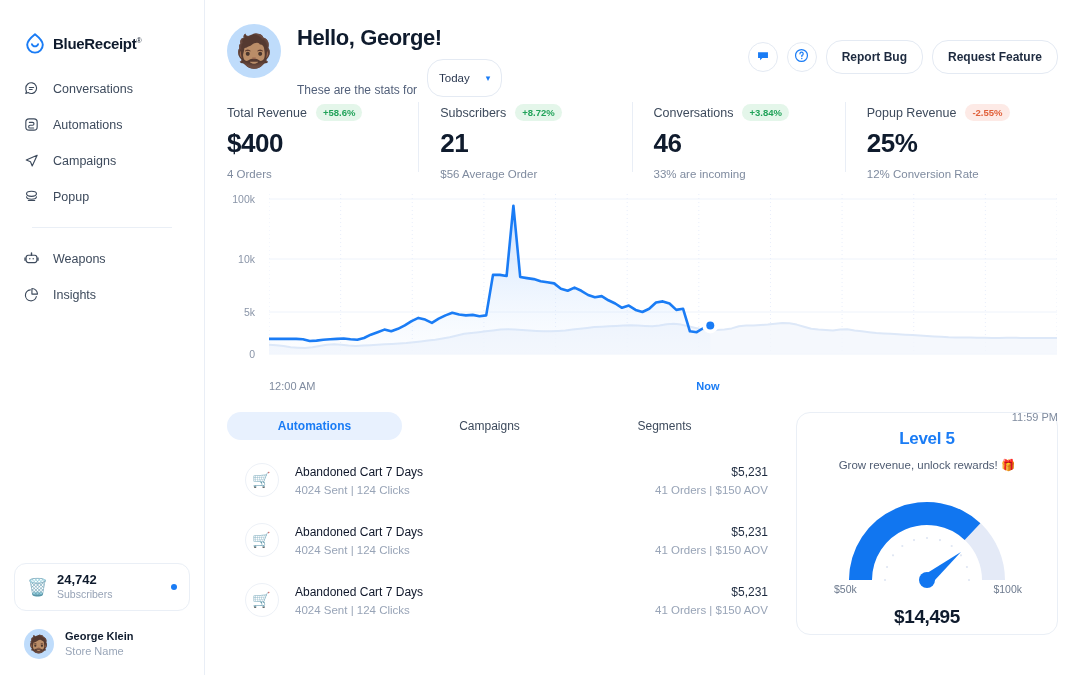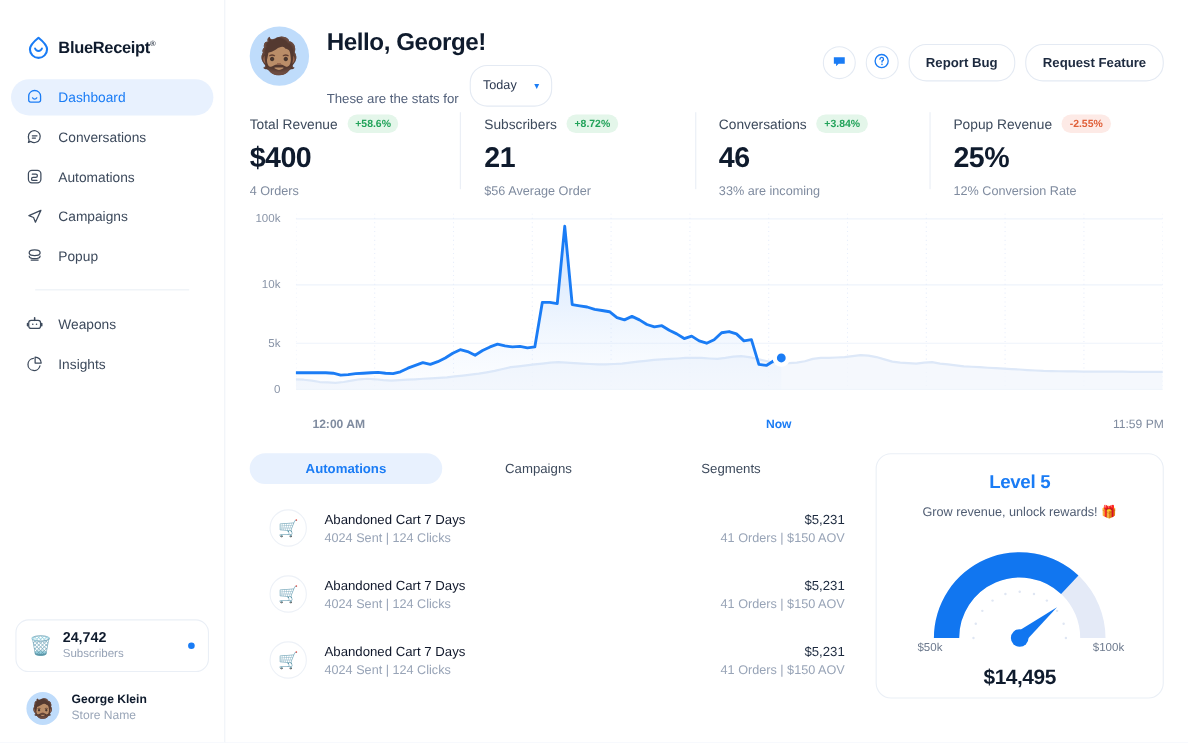--- a/index.html
+++ b/index.html
@@ -187,29 +187,20 @@
       <span class="logo-mark">
         <svg viewBox="0 0 24 24" width="22" height="22">
           <path d="M12 2.5 C7 6.5 3.5 10 3.5 14 a8.5 8.5 0 0 0 17 0 C20.5 10 17 6.5 12 2.5 Z" fill="none" stroke="#1a7cf5" stroke-width="2.1" stroke-linejoin="round"></path>
           <path d="M8.6 13.2 a3.6 3.6 0 0 0 6.8 0" fill="none" stroke="#1a7cf5" stroke-width="1.9" stroke-linecap="round"></path>
         </svg>
       </span>
       <span class="logo-text"><span>BlueReceipt</span><sup>®</sup></span>
     </div>
 
     <nav class="nav">
-      <div class="nav-item active">
-        <span class="ni-icon">
-          <svg viewBox="0 0 24 24" width="17" height="17" fill="none" stroke="#1a7cf5" stroke-width="1.7">
-            <path d="M12 3.2c4.2 0 7.6 3.2 7.6 7.1v5.4a2.4 2.4 0 0 1-2.4 2.4H6.8a2.4 2.4 0 0 1-2.4-2.4v-5.4C4.4 6.4 7.8 3.2 12 3.2Z" stroke-linejoin="round"></path>
-            <path d="M9.3 12.6a3 3 0 0 0 5.4 0" stroke-linecap="round"></path>
-          </svg>
-        </span>
-        <span>Dashboard</span>
-      </div>
 
       <div class="nav-item">
         <span class="ni-icon">
           <svg viewBox="0 0 24 24" width="17" height="17" fill="none" stroke="#3d4a5c" stroke-width="1.6">
             <path d="M4 11.6a7.6 7.6 0 1 1 3.2 6.1L4 19l.9-3.1a7.4 7.4 0 0 1-.9-4.3Z" stroke-linejoin="round"></path>
             <path d="M9 10.6h6M9 13.4h4" stroke-linecap="round"></path>
           </svg>
         </span>
         <span>Conversations</span>
       </div>
@@ -390,23 +381,23 @@
             </defs>
             <path d="M0.0 150.8 L7.2 151.2 L14.5 152.0 L21.7 153.3 L28.9 153.7 L36.1 154.1 L43.4 153.3 L50.6 152.0 L57.8 150.8 L65.1 150.3 L72.3 150.8 L79.5 151.6 L86.8 152.0 L94.0 151.6 L101.2 151.2 L108.4 150.8 L115.7 150.3 L122.9 149.9 L130.1 149.5 L137.4 149.1 L144.6 148.2 L151.8 147.4 L159.0 146.6 L166.3 145.7 L173.5 144.5 L180.7 143.2 L188.0 141.5 L195.2 139.8 L202.4 139.0 L209.7 138.2 L216.9 137.3 L224.1 136.5 L231.3 135.6 L238.6 135.2 L245.8 135.6 L253.0 136.1 L260.3 136.5 L267.5 136.9 L274.7 137.3 L281.9 137.3 L289.2 136.9 L296.4 136.5 L303.6 135.6 L310.9 134.8 L318.1 134.0 L325.3 133.1 L332.6 132.7 L339.8 132.3 L347.0 131.9 L354.2 131.4 L361.5 131.3 L368.7 131.4 L375.9 131.9 L383.2 132.3 L390.4 131.4 L397.6 130.2 L404.8 129.8 L412.1 130.6 L419.3 132.3 L426.5 134.0 L433.8 135.6 L441.0 136.5 L448.2 136.1 L455.4 135.6 L462.7 134.4 L469.9 132.3 L477.1 131.4 L484.4 131.4 L491.6 131.0 L498.8 130.6 L506.1 129.8 L513.3 128.9 L520.5 129.3 L527.7 130.6 L535.0 132.7 L542.2 134.8 L549.4 135.6 L556.7 136.1 L563.9 136.5 L571.1 135.6 L578.3 135.2 L585.6 136.5 L592.8 137.3 L600.0 138.2 L607.3 139.0 L614.5 139.4 L621.7 139.8 L629.0 140.3 L636.2 140.7 L643.4 141.1 L650.6 141.5 L657.9 141.9 L665.1 142.4 L672.3 142.8 L679.6 143.2 L686.8 143.4 L694.0 143.5 L701.2 143.6 L708.5 143.7 L715.7 143.8 L722.9 143.9 L730.2 143.9 L737.4 143.8 L744.6 143.8 L751.9 143.9 L759.1 144.0 L766.3 144.0 L773.5 144.0 L780.8 144.0 L788.0 144.0  L 788 160 L 0 160 Z" fill="#f2f6fd" opacity="0.8" stroke="none"></path>
             <path d="M0.0 150.8 L7.2 151.2 L14.5 152.0 L21.7 153.3 L28.9 153.7 L36.1 154.1 L43.4 153.3 L50.6 152.0 L57.8 150.8 L65.1 150.3 L72.3 150.8 L79.5 151.6 L86.8 152.0 L94.0 151.6 L101.2 151.2 L108.4 150.8 L115.7 150.3 L122.9 149.9 L130.1 149.5 L137.4 149.1 L144.6 148.2 L151.8 147.4 L159.0 146.6 L166.3 145.7 L173.5 144.5 L180.7 143.2 L188.0 141.5 L195.2 139.8 L202.4 139.0 L209.7 138.2 L216.9 137.3 L224.1 136.5 L231.3 135.6 L238.6 135.2 L245.8 135.6 L253.0 136.1 L260.3 136.5 L267.5 136.9 L274.7 137.3 L281.9 137.3 L289.2 136.9 L296.4 136.5 L303.6 135.6 L310.9 134.8 L318.1 134.0 L325.3 133.1 L332.6 132.7 L339.8 132.3 L347.0 131.9 L354.2 131.4 L361.5 131.3 L368.7 131.4 L375.9 131.9 L383.2 132.3 L390.4 131.4 L397.6 130.2 L404.8 129.8 L412.1 130.6 L419.3 132.3 L426.5 134.0 L433.8 135.6 L441.0 136.5 L448.2 136.1 L455.4 135.6 L462.7 134.4 L469.9 132.3 L477.1 131.4 L484.4 131.4 L491.6 131.0 L498.8 130.6 L506.1 129.8 L513.3 128.9 L520.5 129.3 L527.7 130.6 L535.0 132.7 L542.2 134.8 L549.4 135.6 L556.7 136.1 L563.9 136.5 L571.1 135.6 L578.3 135.2 L585.6 136.5 L592.8 137.3 L600.0 138.2 L607.3 139.0 L614.5 139.4 L621.7 139.8 L629.0 140.3 L636.2 140.7 L643.4 141.1 L650.6 141.5 L657.9 141.9 L665.1 142.4 L672.3 142.8 L679.6 143.2 L686.8 143.4 L694.0 143.5 L701.2 143.6 L708.5 143.7 L715.7 143.8 L722.9 143.9 L730.2 143.9 L737.4 143.8 L744.6 143.8 L751.9 143.9 L759.1 144.0 L766.3 144.0 L773.5 144.0 L780.8 144.0 L788.0 144.0 " fill="none" stroke="#dde8f8" stroke-width="2" stroke-linejoin="round" stroke-linecap="round"></path>
             <path d="M0.0 144.9 L6.8 144.9 L13.6 144.9 L20.4 144.9 L27.2 144.9 L33.9 145.3 L40.7 147.0 L47.5 146.6 L54.3 145.7 L61.1 145.3 L67.9 144.9 L74.7 144.5 L81.5 145.3 L88.3 145.7 L95.0 144.0 L101.8 140.7 L108.6 138.2 L115.4 135.6 L122.2 137.3 L129.0 134.8 L135.8 131.4 L142.6 127.2 L149.4 123.9 L156.1 125.6 L162.9 128.9 L169.7 124.7 L176.5 121.4 L183.3 118.8 L190.1 120.5 L196.9 121.4 L203.7 120.9 L210.5 122.2 L217.2 121.4 L224.0 80.9 L230.8 80.9 L237.6 82.0 L244.4 11.7 L251.2 83.0 L258.0 84.1 L264.8 85.1 L271.6 87.3 L278.3 88.3 L285.1 89.4 L291.9 94.7 L298.7 96.8 L305.5 93.6 L312.3 96.8 L319.1 101.0 L325.9 103.2 L332.7 102.1 L339.4 106.3 L346.2 109.5 L353.0 113.8 L359.8 111.6 L366.6 115.9 L373.4 118.0 L380.2 114.8 L387.0 108.5 L393.8 107.4 L400.5 109.5 L407.3 115.9 L414.1 114.8 L420.9 137.3 L427.7 138.2 L434.5 134.0 L441.3 131.4  L 441.28000000000003 160 L 0 160 Z" fill="url(#ga)" stroke="none"></path>
             <path d="M0.0 144.9 L6.8 144.9 L13.6 144.9 L20.4 144.9 L27.2 144.9 L33.9 145.3 L40.7 147.0 L47.5 146.6 L54.3 145.7 L61.1 145.3 L67.9 144.9 L74.7 144.5 L81.5 145.3 L88.3 145.7 L95.0 144.0 L101.8 140.7 L108.6 138.2 L115.4 135.6 L122.2 137.3 L129.0 134.8 L135.8 131.4 L142.6 127.2 L149.4 123.9 L156.1 125.6 L162.9 128.9 L169.7 124.7 L176.5 121.4 L183.3 118.8 L190.1 120.5 L196.9 121.4 L203.7 120.9 L210.5 122.2 L217.2 121.4 L224.0 80.9 L230.8 80.9 L237.6 82.0 L244.4 11.7 L251.2 83.0 L258.0 84.1 L264.8 85.1 L271.6 87.3 L278.3 88.3 L285.1 89.4 L291.9 94.7 L298.7 96.8 L305.5 93.6 L312.3 96.8 L319.1 101.0 L325.9 103.2 L332.7 102.1 L339.4 106.3 L346.2 109.5 L353.0 113.8 L359.8 111.6 L366.6 115.9 L373.4 118.0 L380.2 114.8 L387.0 108.5 L393.8 107.4 L400.5 109.5 L407.3 115.9 L414.1 114.8 L420.9 137.3 L427.7 138.2 L434.5 134.0 L441.3 131.4 " fill="none" stroke="#1a7cf5" stroke-width="2.6" stroke-linejoin="round" stroke-linecap="round"></path>
             <circle cx="441.28000000000003" cy="131.44" r="8" fill="#fff"></circle>
             <circle cx="441.28000000000003" cy="131.44" r="4" fill="#1a7cf5"></circle>
           </svg>
       </div>
       <div class="x-labels" id="xaxis">
-          <div class="x-lab" style="left: 15px; font-weight: bold;">12:00 AM</div>
+          <div class="x-lab" style="left: 0px;">12:00 AM</div>
           <div class="x-lab now" style="left: 427.28px;">Now</div>
-          <div class="x-lab" style="right: 0px;">11:59 PM</div>
+          <div class="x-lab" style="right: 0px; margin-top: 31px;">11:59 PM</div>
         </div>
     </div>
 
     <div class="lower">
       <div class="lower-left">
         <div class="tabs">
           <div class="tab active">Automations</div>
           <div class="tab">Campaigns</div>
           <div class="tab">Segments</div>
         </div>

